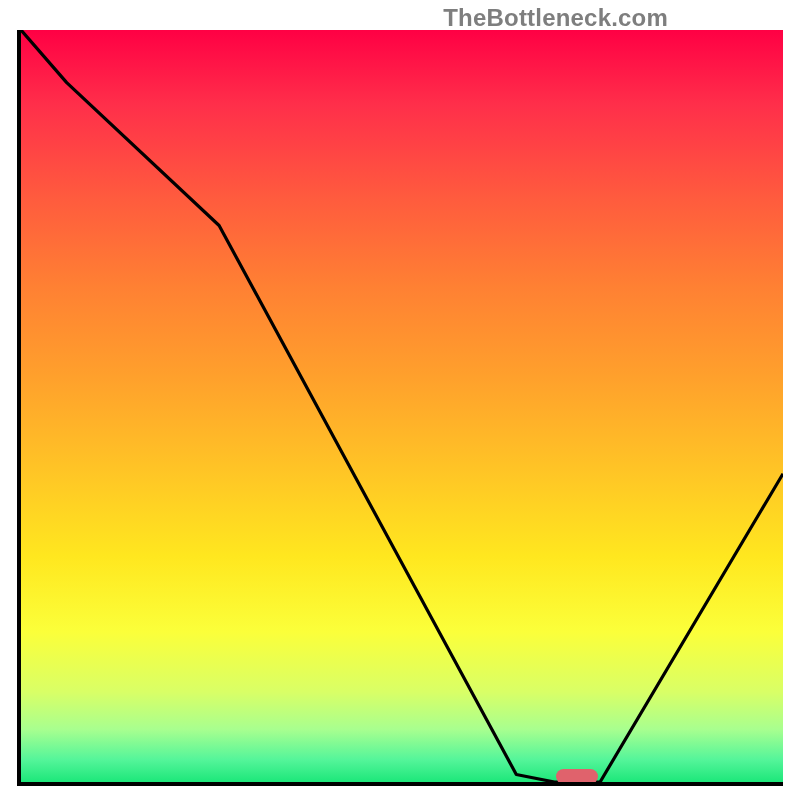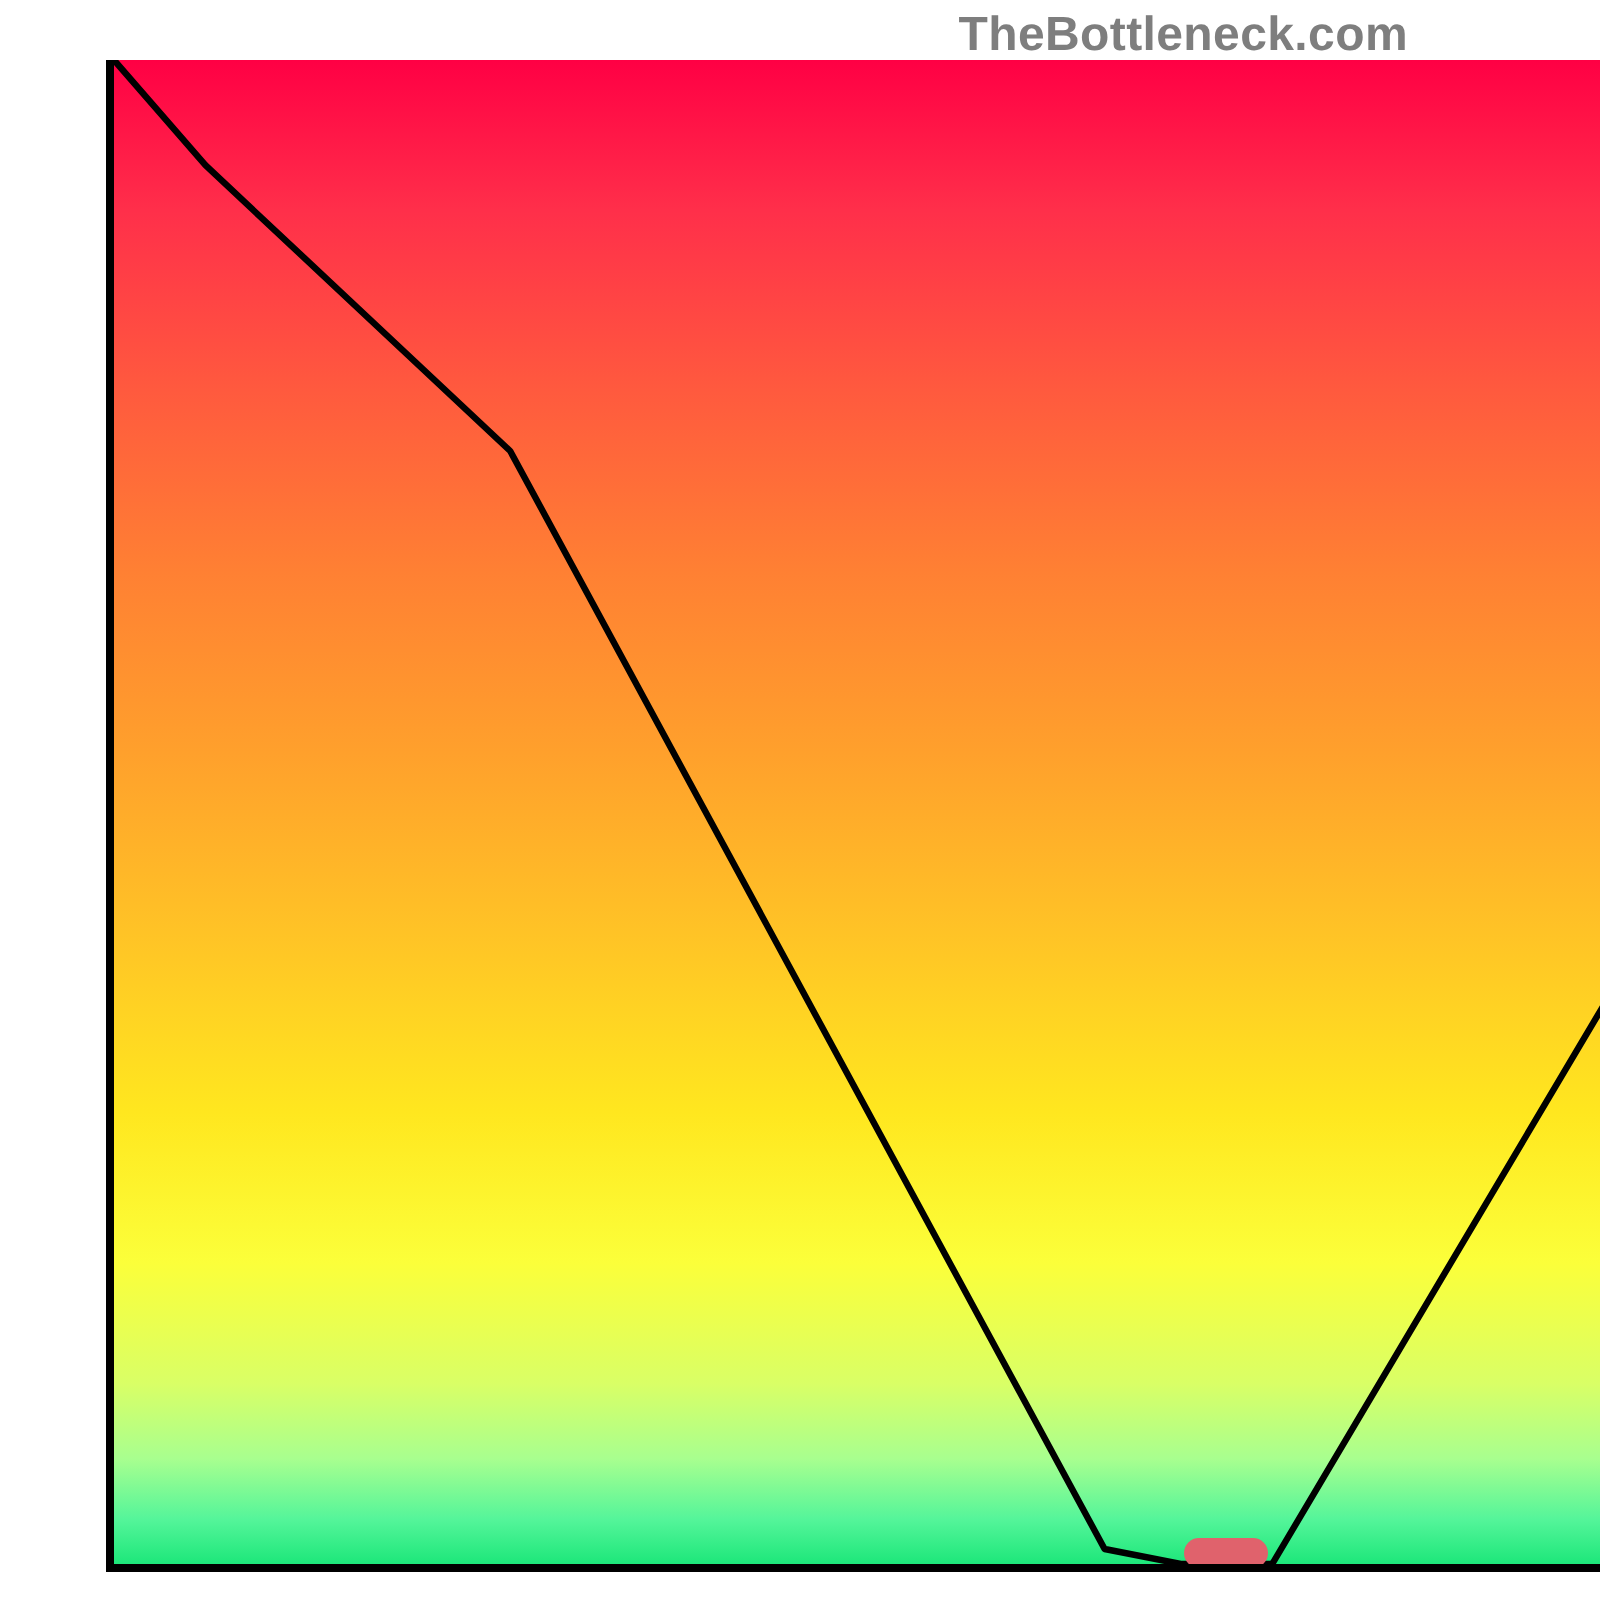--- a/index.html
+++ b/index.html
@@ -8,21 +8,20 @@
     width: 800px;
     height: 800px;
     background: #ffffff;
     font-family: Arial, Helvetica, sans-serif;
     overflow: hidden;
   }
   .wrapper {
     position: relative;
     width: 680px;
     height: 800px;
-    margin-left: 36px;
   }
   .watermark {
     position: absolute;
     top: 4px;
     right: 12px;
     font-size: 24px;
     font-weight: 600;
     color: #7e7e7e;
     letter-spacing: 0.2px;
     user-select: none;

